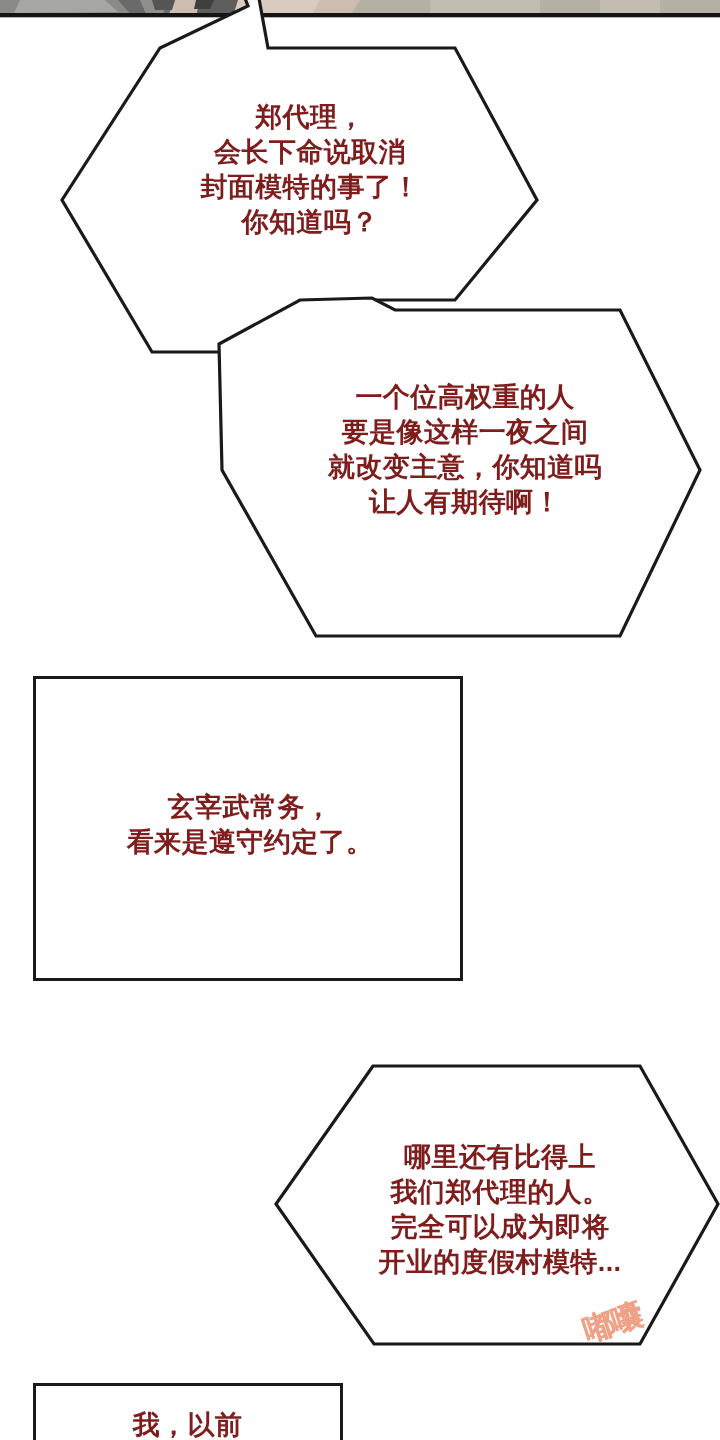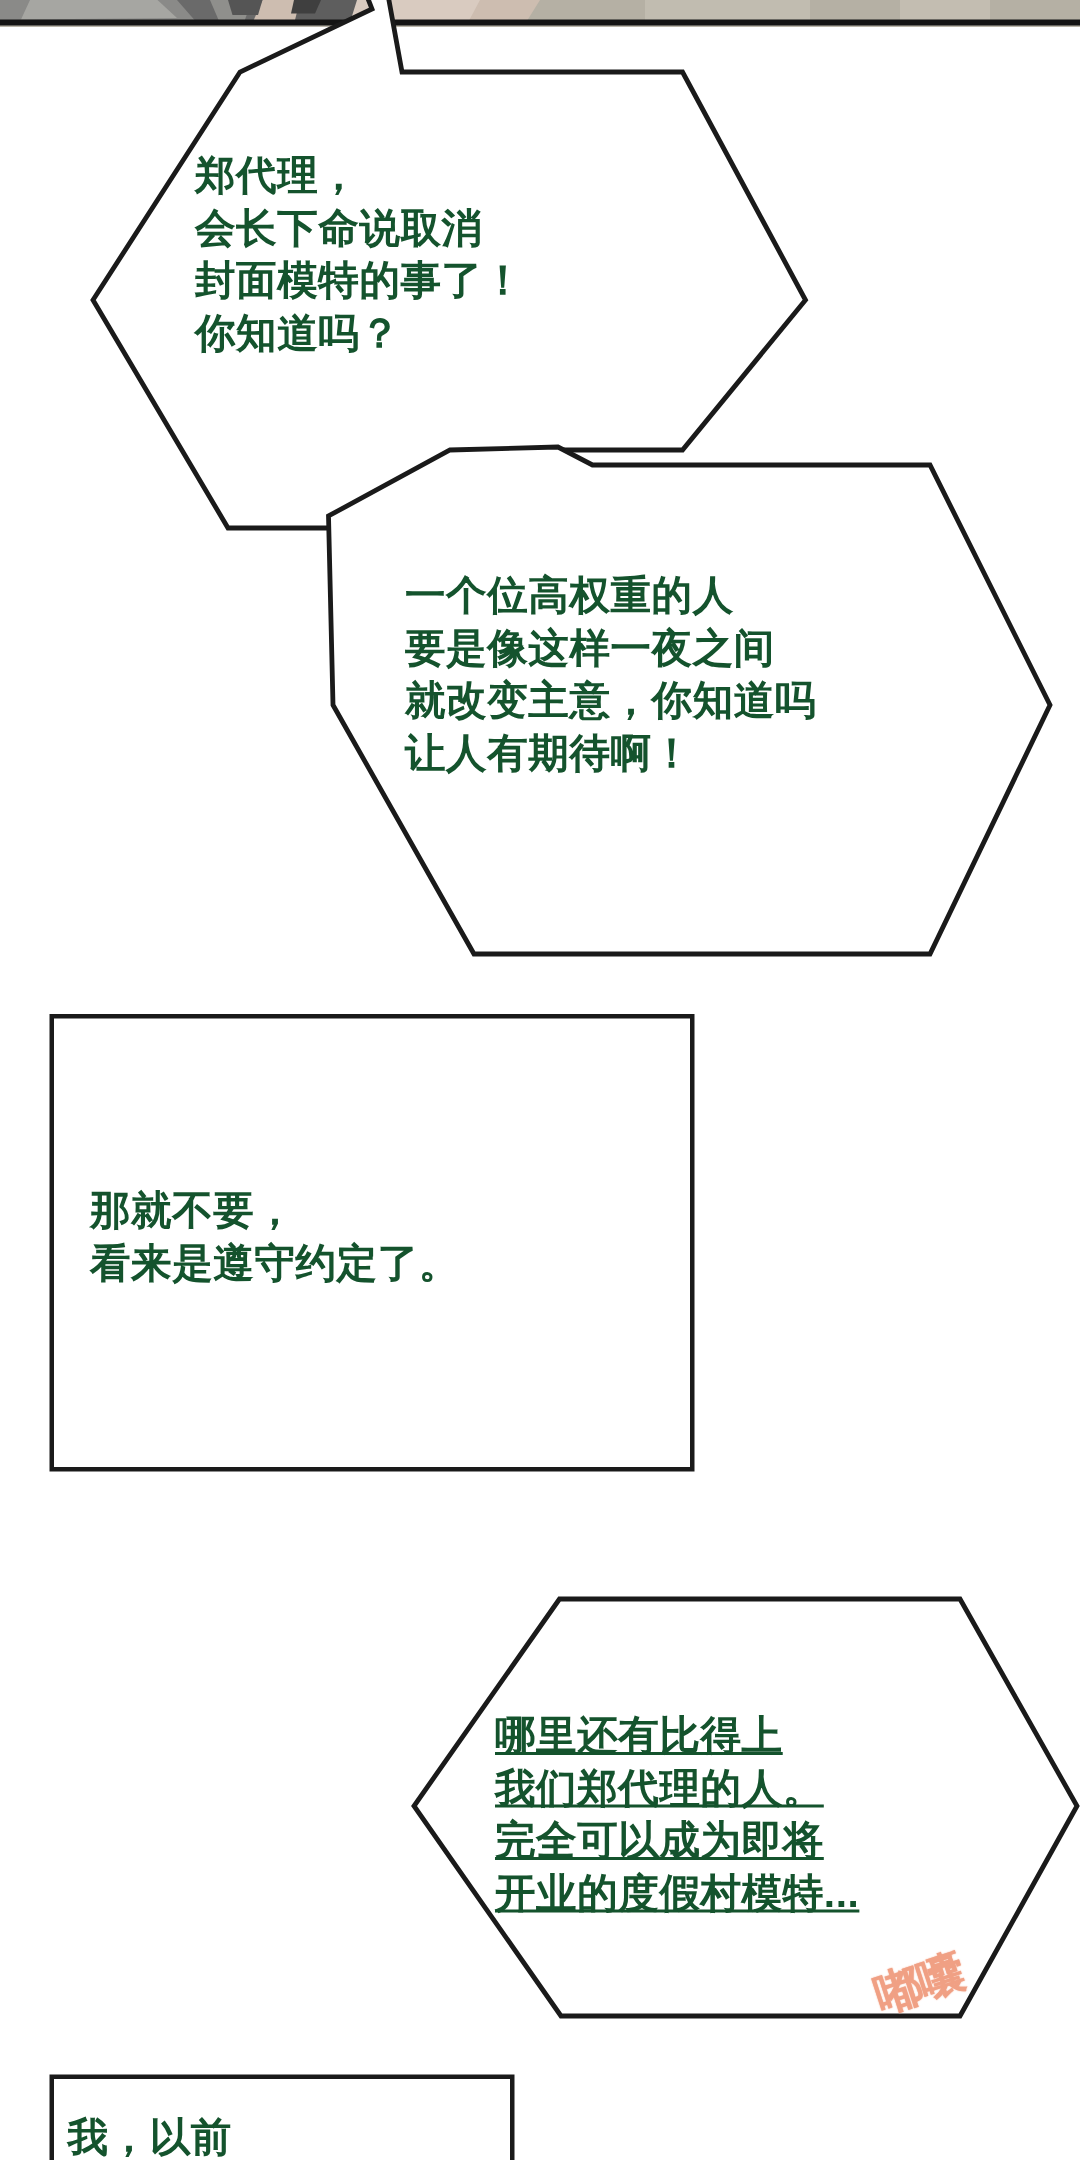--- a/index.html
+++ b/index.html
@@ -40,21 +40,22 @@
     fill: #ffffff;
     stroke: #1a1a1a;
     stroke-width: 3.2;
     stroke-linejoin: miter;
     stroke-linecap: butt;
   }
 
   
   .bubble-text {
     position: absolute;
-    color: #14532d;
+    text-align: center;
+    color: #7f1d1d;
     font-weight: 700;
     line-height: 1.30;
     letter-spacing: 0.4px;
     white-space: pre-line;
     font-family: "Liberation Sans", "DejaVu Sans", sans-serif;
   }
 
   #bubble1-text {
     left: 130px;
     top: 100px;
@@ -71,21 +72,20 @@
     left: 60px;
     top: 790px;
     width: 380px;
     font-size: 27px;
   }
   #bubble3-text {
     left: 330px;
     top: 1140px;
     width: 340px;
     font-size: 27px;
-    text-decoration: underline;
   }
   #narration2-text {
     left: 45px;
     top: 1408px;
     width: 285px;
     font-size: 27px;
   }
 
   
   .narration-box {
@@ -180,21 +180,21 @@
              Z"></path>
   </svg>
 
   <div class="bubble-text" id="bubble2-text">一个位高权重的人
 要是像这样一夜之间
 就改变主意，你知道吗
 让人有期待啊！</div>
 
   <div class="narration-box" id="narration-box-1"></div>
 
-  <div class="bubble-text" id="narration1-text">那就不要，
+  <div class="bubble-text" id="narration1-text">玄宰武常务，
 看来是遵守约定了。</div>
 
   <svg class="bubble-svg" style="left:0px; top:1040px;" width="720" height="320" viewBox="0 0 720 320">
     <path d="M 373 26
              L 276 164
              L 374 304
              L 640 304
              L 718 164
              L 640 26
              Z"></path>

